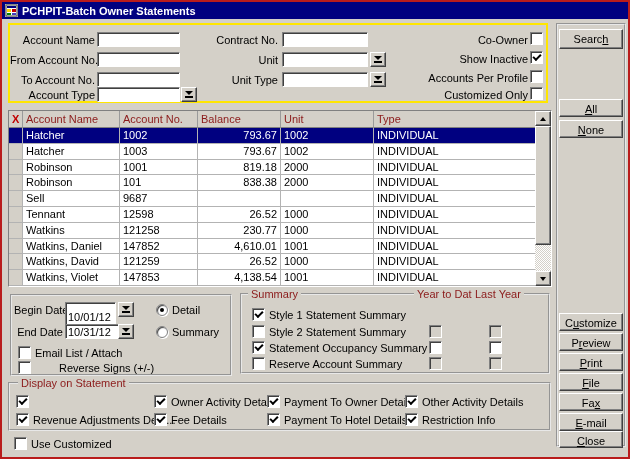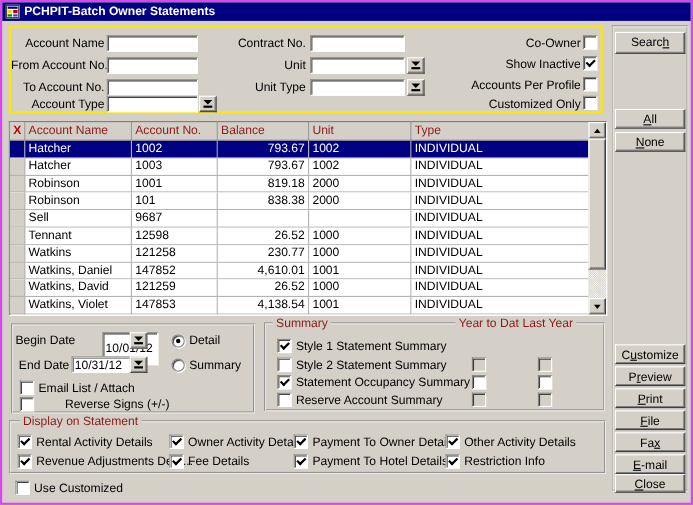--- a/index.html
+++ b/index.html
@@ -1,19 +1,19 @@
 <!DOCTYPE html>
 <html><head>
 <meta charset="utf-8">
 <style>
   html,body{margin:0;padding:0;background:#fff;}
   *{box-sizing:border-box;}
   .window{
     position:relative;width:630px;height:459px;background:#D4D0C8;
-    border:2px solid #d946ef;overflow:hidden;
+    border:2px solid #b91c1c;overflow:hidden;
     font-family:"Liberation Sans",sans-serif;font-size:11px;color:#000;
   }
   
   .titlebar{position:absolute;left:0;top:0;width:626px;height:17px;background:#000080;
     display:flex;align-items:center;padding-left:3px;gap:4px;}
   .titlebar .ttl{color:#fff;font-weight:bold;font-size:11px;white-space:nowrap;padding-top:1px;}
   
   .ypanel{position:absolute;left:6px;top:21px;width:540px;height:80px;border:2px solid #FFE600;}
   
   .raised{background:#D4D0C8;border:1px solid;border-color:#FFFFFF #404040 #404040 #FFFFFF;
@@ -251,21 +251,21 @@
         </div>
       <div class="sb-thumb raised"></div>
       <div class="sbtn raised" style="bottom:0;">
           <i class="tri-dn"></i>
         </div>
     </div>
   </div>
 
   <div class="grp" style="left:8px;top:292px;width:222px;height:82px;">
     <span class="rlbl" style="left:2px;top:8px;width:49px;">Begin Date</span>
-    <input class="tb" style="left: 53px; top: 6px; width: 51px; height: 30px; margin-left: 28px;" value="10/01/12">
+    <input class="tb" style="left: 53px; top: 6px; width: 51px; height: 30px;" value="10/01/12">
     <span class="ddbtn raised" style="left:106px;top:6px;height:15px;">
         <i class="ddtri"></i>
         <i class="ddbar"></i>
       </span>
 
     <span class="rlbl" style="left:2px;top:30px;width:49px;">End Date</span>
     <input class="tb" style="left: 53px; top: 28px; width: 63px; height: 15px;" value="10/31/12">
     <span class="ddbtn raised" style="left:106px;top:28px;height:15px;">
         <i class="ddtri"></i>
         <i class="ddbar"></i>
@@ -305,21 +305,20 @@
     <span class="cb" style="left:10px;top:62px;" data-checked="false"></span>
     <span class="lbl" style="left:27px;top:63px;">Reserve Account Summary</span>
     <span class="cb" style="left:187px;top:62px;" data-checked="false" data-disabled="true"></span>
     <span class="cb" style="left:247px;top:62px;" data-checked="false" data-disabled="true"></span>
   </div>
 
   <div class="grp" style="left:6px;top:380px;width:543px;height:49px;">
     <span class="grplbl" style="left:8px;">Display on Statement</span>
 
     <span class="cb" style="left:6px;top:11px;" data-checked="true"></span>
-    <span class="lbl" style="left:23px;top:12px;">Rental Activity Details</span>
 
     <span class="cb" style="left:144px;top:11px;" data-checked="true"></span>
     <span class="lbl" style="left:161px;top:12px;">Owner Activity Details</span>
 
     <span class="cb" style="left:257px;top:11px;" data-checked="true"></span>
     <span class="lbl" style="left:274px;top:12px;">Payment To Owner Details</span>
 
     <span class="cb" style="left:395px;top:11px;" data-checked="true"></span>
     <span class="lbl" style="left:412px;top:12px;">Other Activity Details</span>
 

